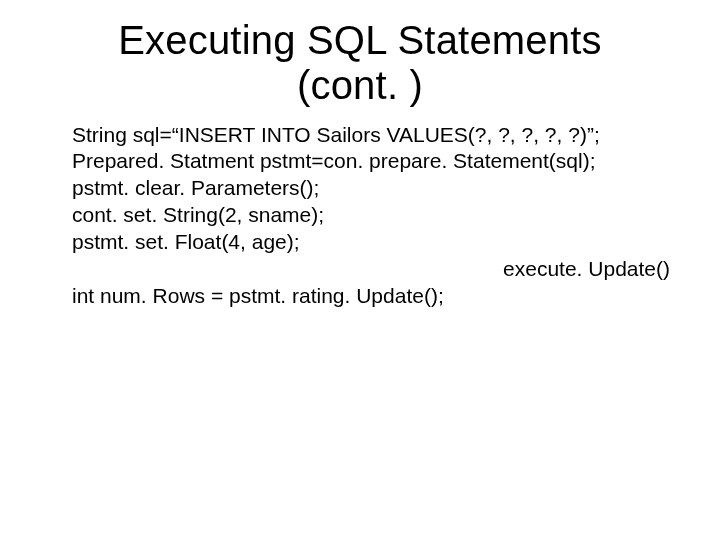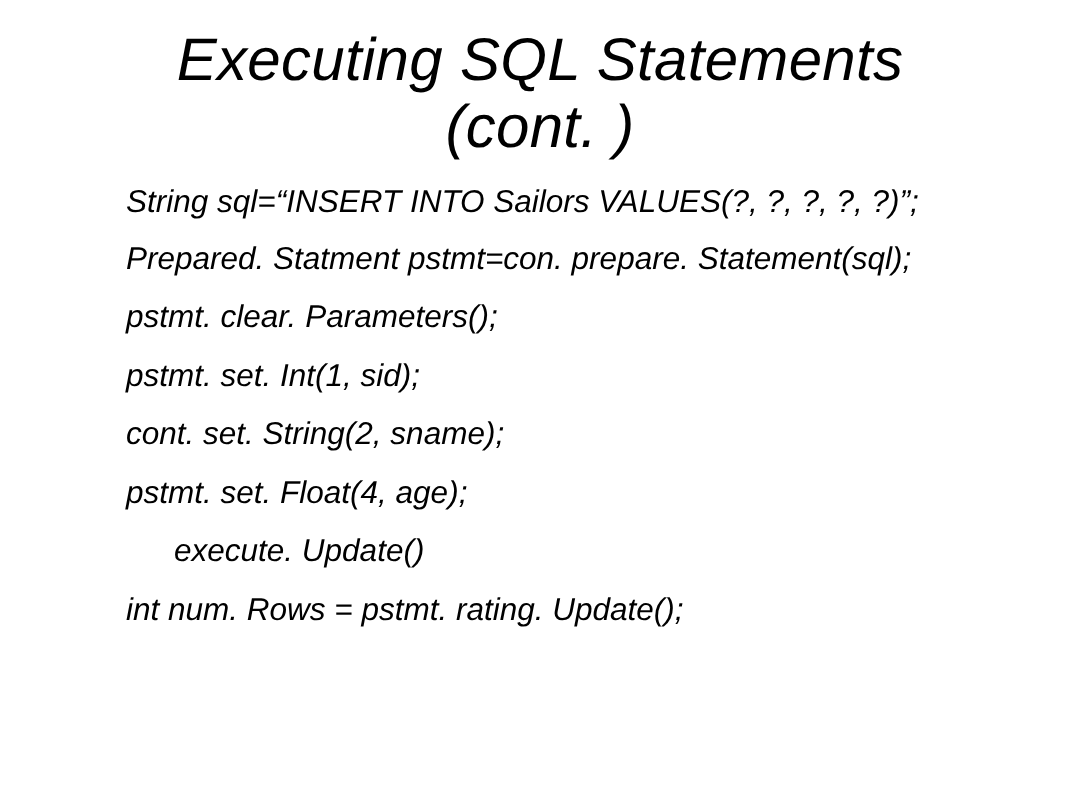--- a/index.html
+++ b/index.html
@@ -10,57 +10,56 @@
     background: #ffffff;
     font-family: Arial, Helvetica, sans-serif;
     color: #000000;
     overflow: hidden;
   }
   .slide {
     width: 720px;
     height: 540px;
     box-sizing: border-box;
     padding: 18px 50px 0 50px;
-    font-style: italic;
   }
   .title {
     font-size: 40px;
     line-height: 1.12;
     font-weight: 400;
     text-align: center;
     margin: 0 0 14px 0;
     letter-spacing: 0.2px;
   }
   .body {
     font-size: 21px;
     line-height: 1.28;
     padding-left: 22px;
   }
   .line {
-    margin: 12px;
+    margin: 0;
     text-indent: 0;
   }
   .indent {
     padding-left: 32px;
+    text-align: right;
   }
 </style>
 </head>
 <body>
 
 <div class="slide">
 
   <h1 class="title">
     <span>Executing SQL Statements</span><br>
     <span>(cont. )</span>
   </h1>
 
   <div class="body">
     <p class="line">String sql=“INSERT INTO Sailors VALUES(?, ?, ?, ?, ?)”;</p>
     <p class="line">Prepared. Statment pstmt=con. prepare. Statement(sql);</p>
     <p class="line">pstmt. clear. Parameters();</p>
-    <p class="line">pstmt. set. Int(1, sid);</p>
     <p class="line">cont. set. String(2, sname);</p>
     <p class="line">pstmt. set. Float(4, age);</p>
     <p class="line indent">execute. Update()</p>
     <p class="line">int num. Rows = pstmt. rating. Update();</p>
   </div>
 
 </div>
 
 </body></html>

